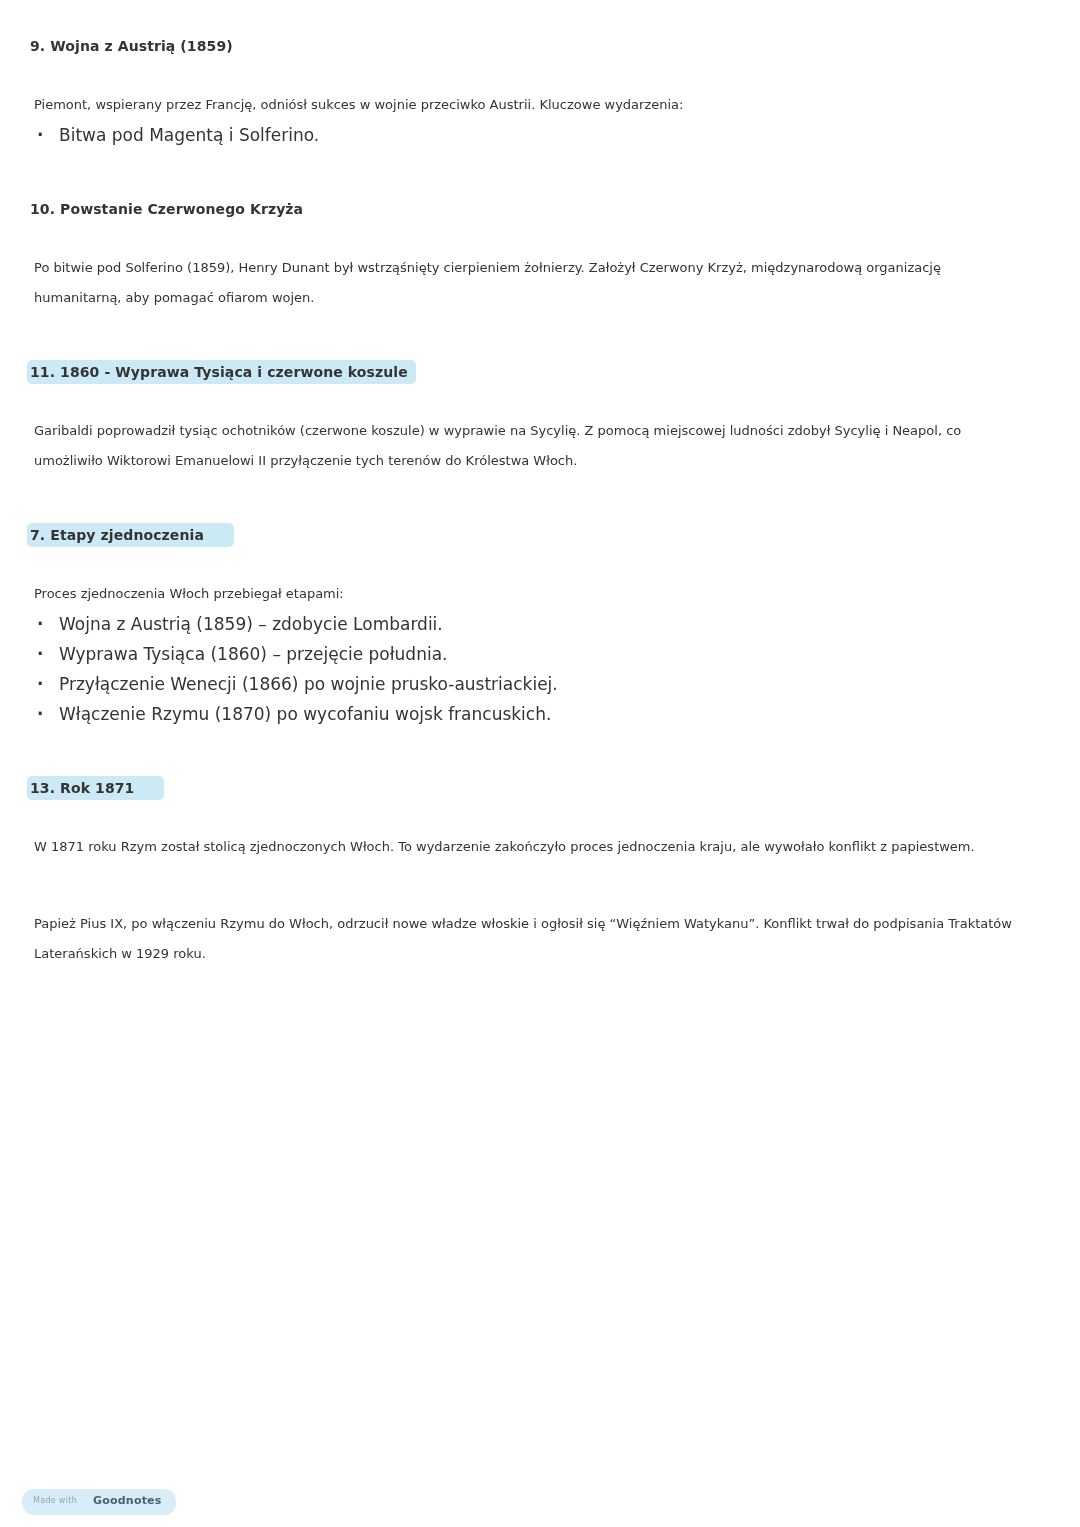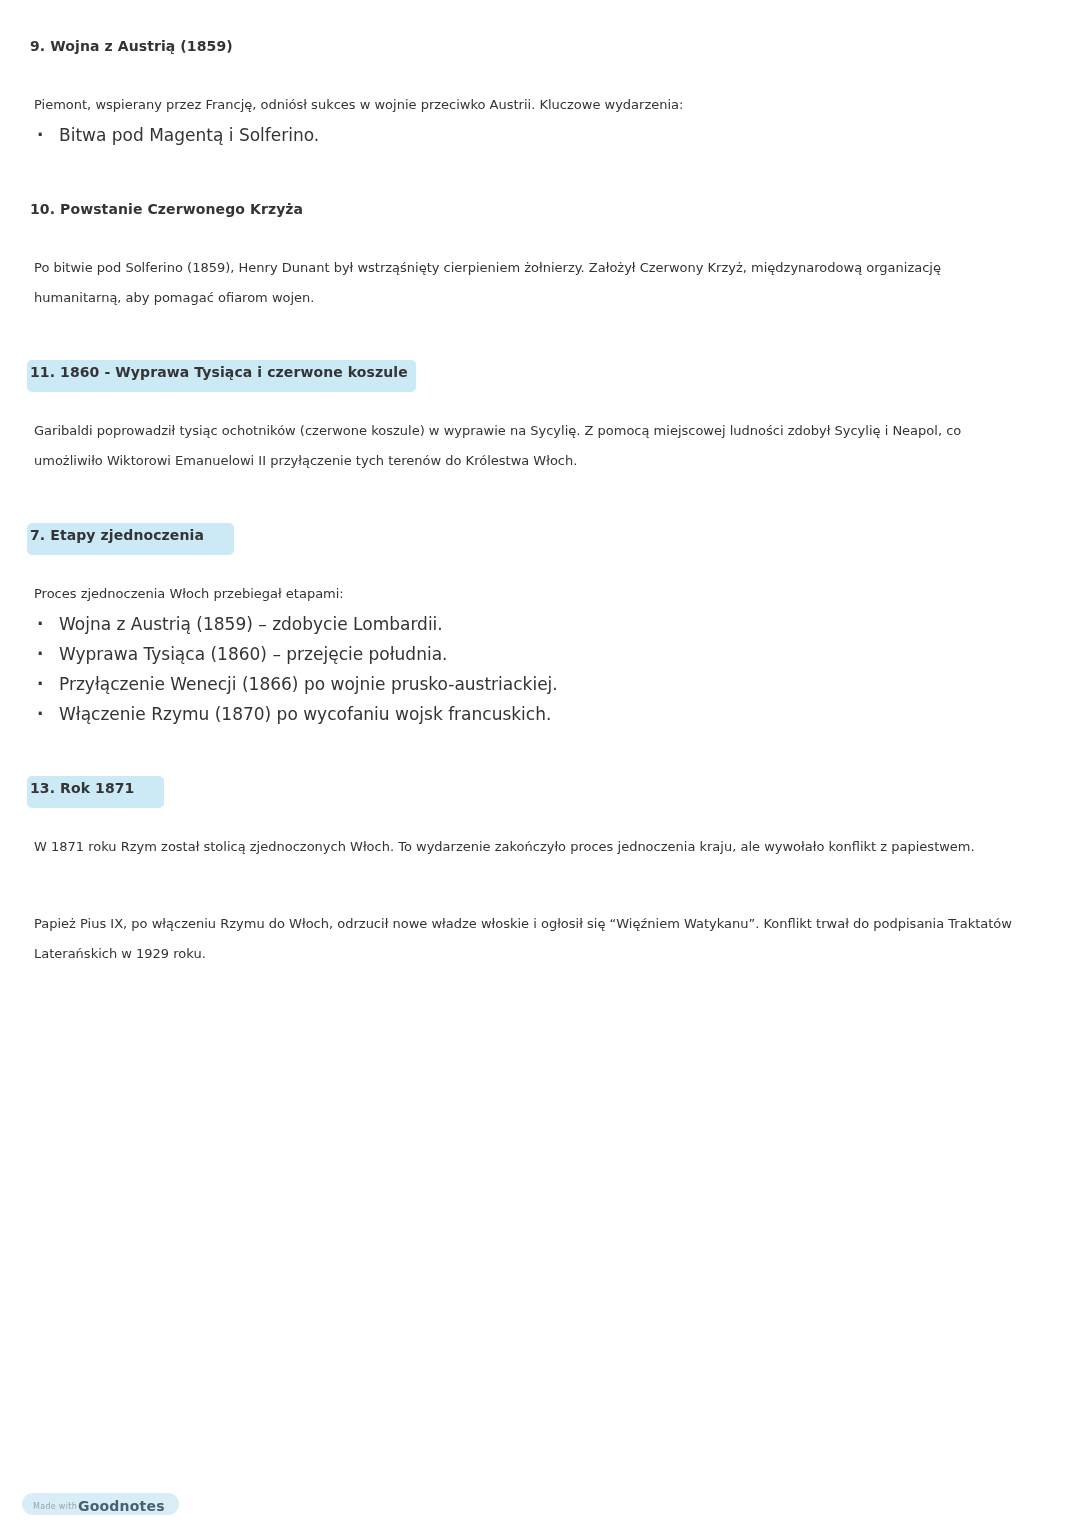--- a/index.html
+++ b/index.html
@@ -31,21 +31,21 @@
   .heading{
     font-size:14px;
     font-weight:700;
     letter-spacing:.1px;
     margin:0;
     line-height:24px;
   }
   .hl{
     background:var(--highlight);
     border-radius:5px;
-    padding:4px 8px 12px 3px;
+    padding:4px 8px 4px 3px;
     margin-left:-3px;
     box-decoration-break:clone;
   }
   .hl-extend{padding-right:30px;}
   .para{
     font-size:13px;
     line-height:30px;
     margin:32px 4px 0;
     max-width:1010px;
   }
@@ -71,32 +71,32 @@
     line-height:30px;
     font-weight:700;
     color:var(--text);
   }
   .badge{
     position:absolute;
     left:22px;
     bottom:12px;
     display:flex;
     align-items:center;
-    gap:1px;
+    gap:16px;
     background:var(--badge-bg);
     border-radius:12px;
-    padding:5px 14px 1px 11px;
+    padding:5px 14px 8px 11px;
   }
   .badge-small{
     font-size:8px;
     color:var(--badge-small-text);
     letter-spacing:.3px;
   }
   .badge-brand{
-    font-size:14px;
+    font-size:11px;
     font-weight:700;
     color:var(--badge-text);
     letter-spacing:.2px;
   }
 </style>
 </head>
 <body>
 
 <main class="page">
 

